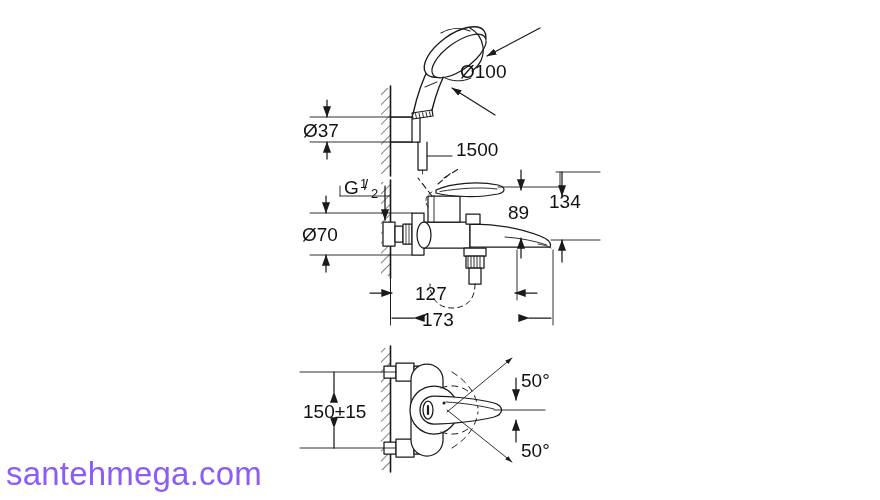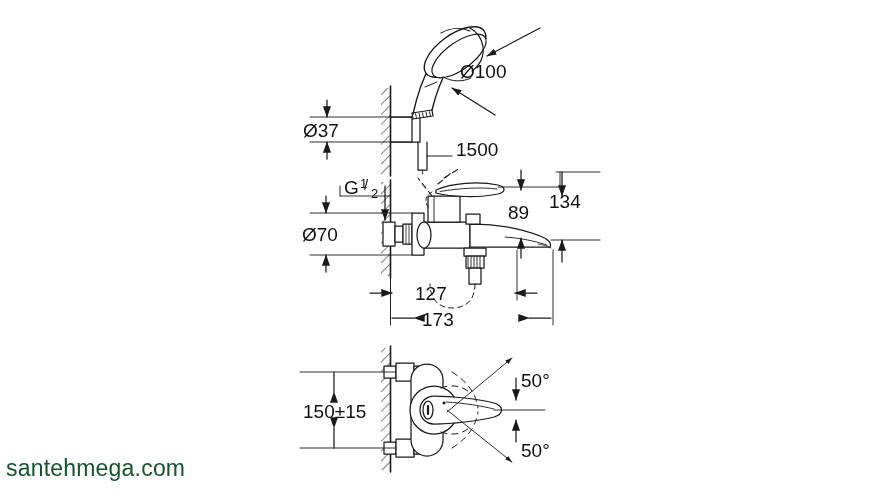--- a/index.html
+++ b/index.html
@@ -3,21 +3,21 @@
 <meta charset="utf-8">
 <style>
   html,body{margin:0;padding:0;background:#ffffff;}
   body{width:880px;height:500px;overflow:hidden;
        font-family:"Liberation Sans",sans-serif;color:#111;}
   #sheet{position:relative;width:880px;height:412px;background:#fff;}
   #sheet svg{position:absolute;left:0;top:0;}
   .watermark{
     position:absolute;left:6px;top:455px;
     font-family:"Liberation Sans",sans-serif;
-    font-size:23px;color:#14532d;letter-spacing:0.2px;
+    font-size:33px;color:#8b5cf6;letter-spacing:0.2px;
     user-select:none;white-space:nowrap;
   }
   text{font-family:"Liberation Sans",sans-serif;fill:#111;}
   .dim{font-size:19px;}
 </style>
 </head>
 <body>
 
 <div id="sheet">
 

